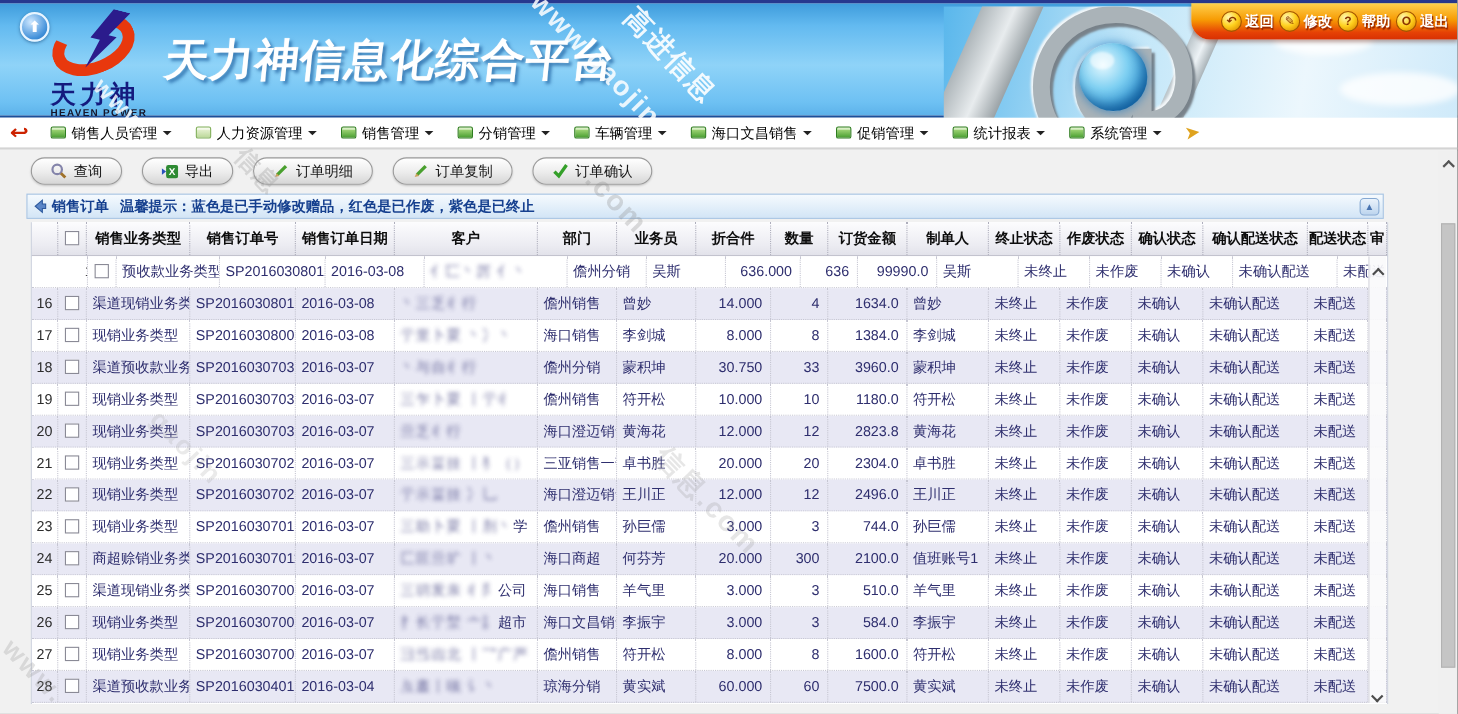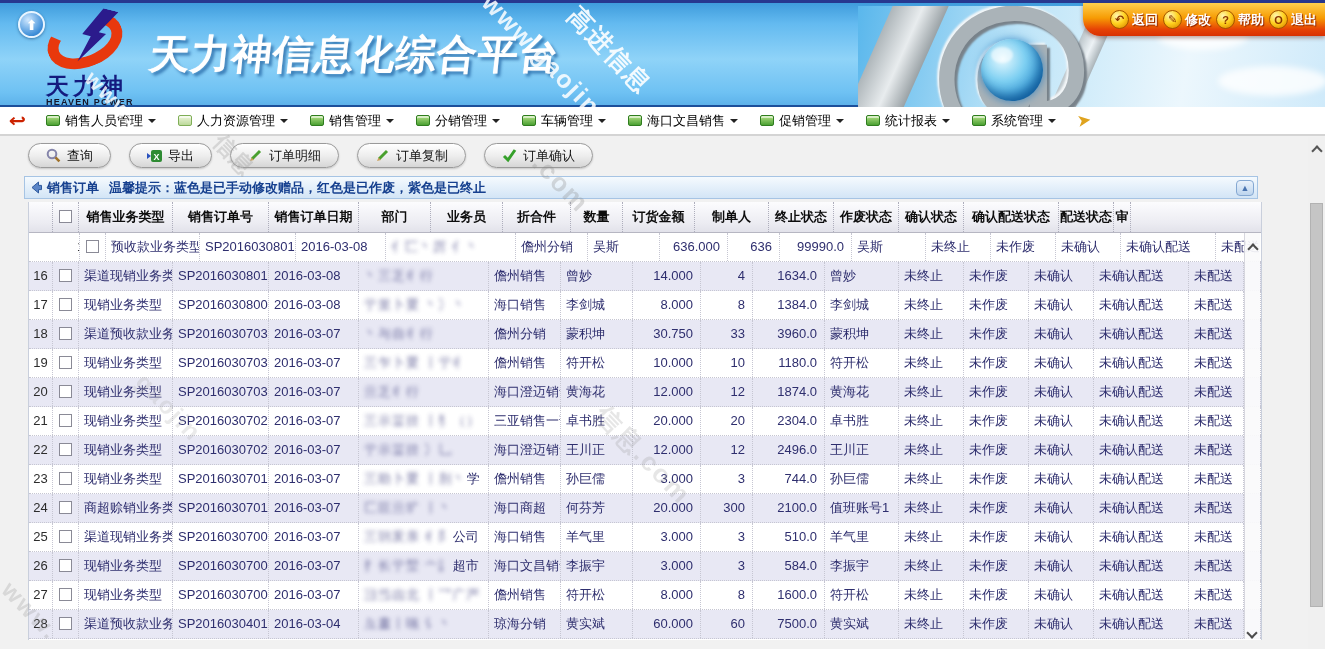--- a/index.html
+++ b/index.html
@@ -293,20 +293,21 @@
     <span class="collapse-btn">▲</span>
   </div>
 
   <div class="tablewrap">
     <div class="thead" id="thead">
         <div class="th" style="width: 24px;"></div>
         <div class="th" style="width: 26px;"><span class="cb"></span></div>
         <div class="th" style="width: 94px;">销售业务类型</div>
         <div class="th" style="width: 96px;">销售订单号</div>
         <div class="th" style="width: 90px;">销售订单日期</div>
+        <div class="th" style="width: 130px;">客户</div>
         <div class="th" style="width: 72px;">部门</div>
         <div class="th" style="width: 72px;">业务员</div>
         <div class="th" style="width: 68px;">折合件</div>
         <div class="th" style="width: 52px; text-align: center;">数量</div>
         <div class="th" style="width: 72px;">订货金额</div>
         <div class="th" style="width: 74px;">制单人</div>
         <div class="th" style="width: 65px;">终止状态</div>
         <div class="th" style="width: 65px;">作废状态</div>
         <div class="th" style="width: 65px;">确认状态</div>
         <div class="th" style="width: 95px;">确认配送状态</div>
@@ -418,21 +419,21 @@
           <div class="td rownum" style="width: 24px;">20</div>
           <div class="td center" style="width: 26px;"><span class="cb"></span></div>
           <div class="td" style="width: 94px;">现销业务类型</div>
           <div class="td" style="width: 96px;">SP201603070328</div>
           <div class="td" style="width: 90px;">2016-03-07</div>
           <div class="td" style="width: 130px;"><span class="cust-blur">亖乏彳行</span></div>
           <div class="td" style="width: 72px;">海口澄迈销售</div>
           <div class="td" style="width: 72px;">黄海花</div>
           <div class="td right" style="width: 68px;">12.000</div>
           <div class="td right" style="width: 52px;">12</div>
-          <div class="td right" style="width: 72px;">1874.0</div>
+          <div class="td right" style="width: 72px;">2823.8</div>
           <div class="td" style="width: 74px;">黄海花</div>
           <div class="td" style="width: 65px;">未终止</div>
           <div class="td" style="width: 65px;">未作废</div>
           <div class="td" style="width: 65px;">未确认</div>
           <div class="td" style="width: 95px;">未确认配送</div>
           <div class="td" style="width: 55px;">未配送</div>
           <div class="td" style="width: 17px;"></div>
         </div>
         <div class="trow">
           <div class="td rownum" style="width: 24px;">21</div>

